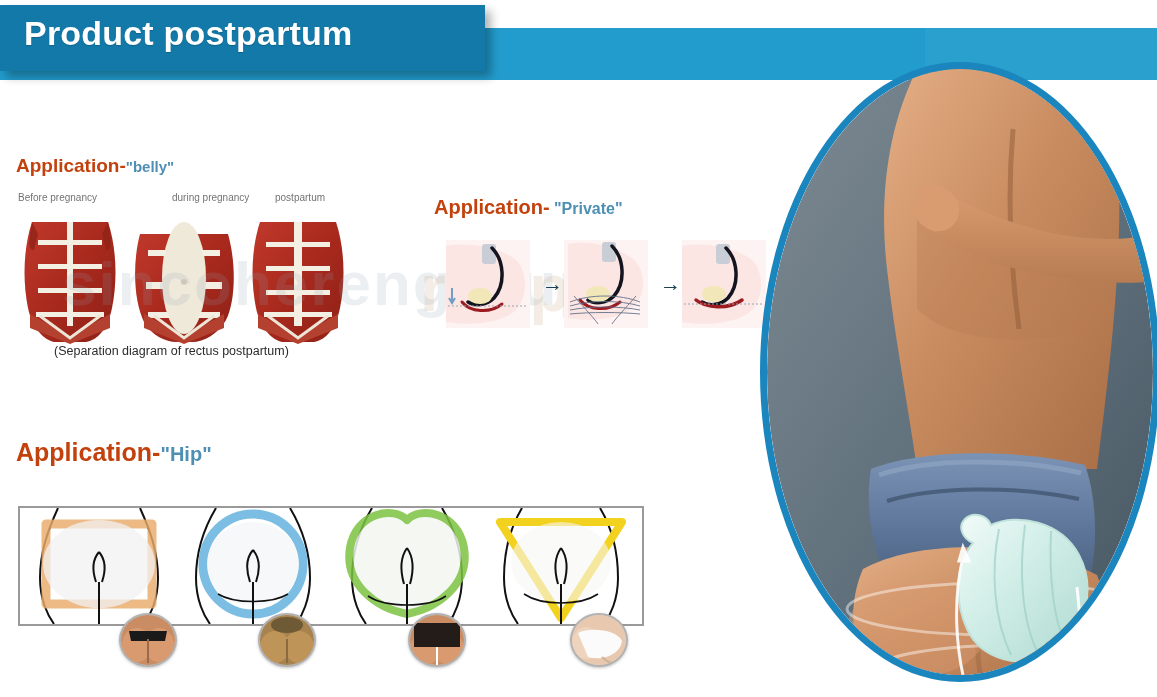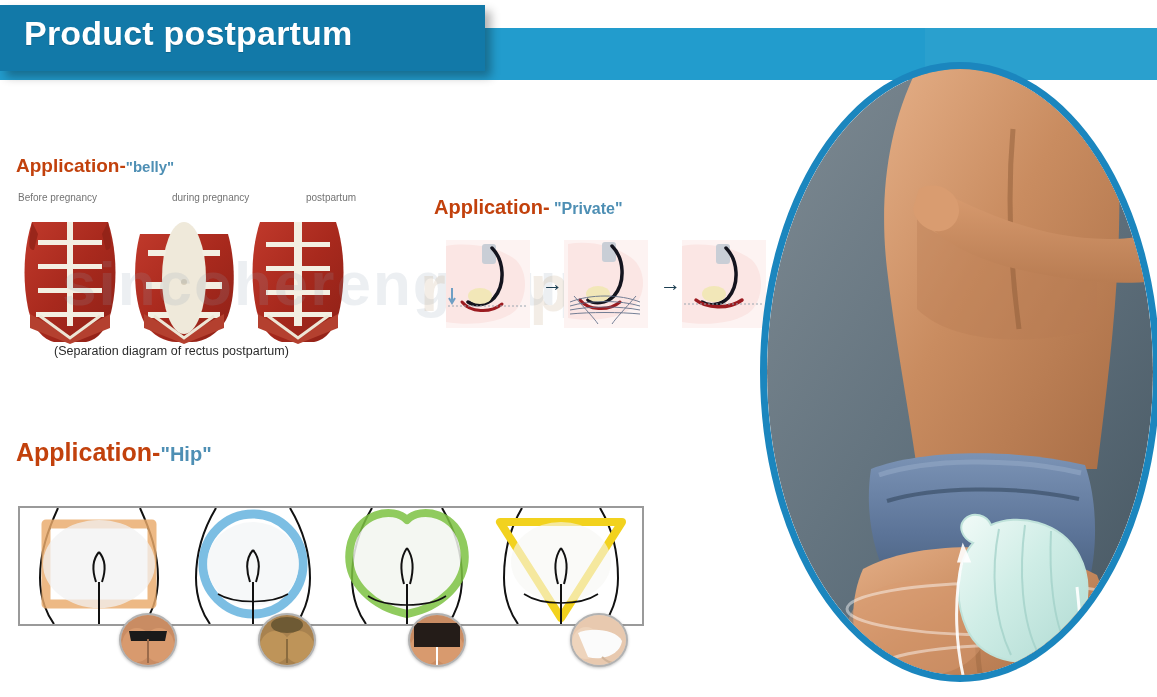--- a/index.html
+++ b/index.html
@@ -46,21 +46,21 @@
   #head-hip .big{font-size:25px;}
   #head-hip .sm{font-size:20px;}
 
   
   .belly-labels{position:absolute;left:14px;top:192px;width:350px;height:18px;}
   .belly-labels span{
     position:absolute;font-size:10px;color:#737373;white-space:nowrap;
   }
   .bl0{left:4px;}
   .bl1{left:150px;margin-left:8px;}
-  .bl2{left:292px;text-align:right;}
+  .bl2{left:261px;text-align:right;}
 
   .belly-wrap{
     position:absolute;left:14px;top:216px;width:340px;height:128px;
   }
   .abdo{
     position:absolute;top:0;width:104px;height:128px;
   }
   .abdo-0{left:4px;}
   .abdo-1{left:118px;}
   .abdo-2{left:232px;}

